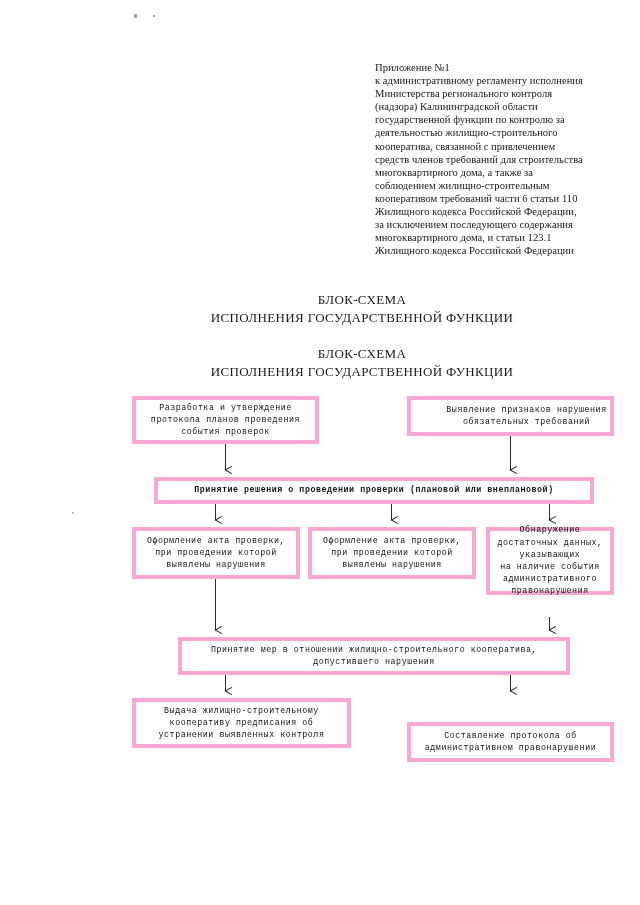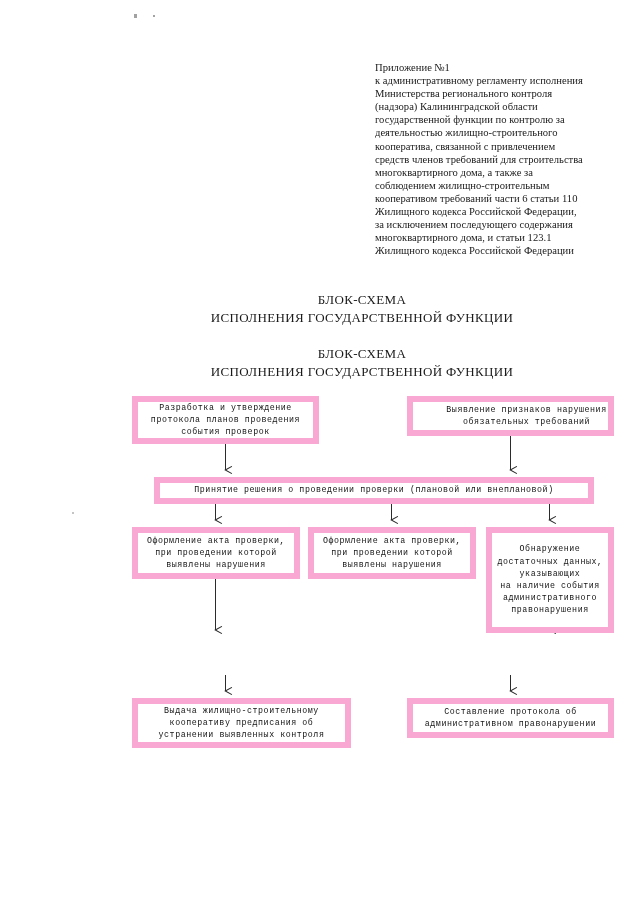--- a/index.html
+++ b/index.html
@@ -78,21 +78,21 @@
     left: 0;
     top: 0;
     width: 640px;
     height: 905px;
     overflow: visible;
   }
 
   .node {
     position: absolute;
     box-sizing: border-box;
-    border: 6px solid #f9a8d4;
+    border: 4px solid #f9a8d4;
     background: #ffffff;
     display: flex;
     flex-direction: column;
     align-items: center;
     justify-content: center;
     text-align: center;
     font-family: "Liberation Mono", "DejaVu Sans Mono", monospace;
     font-size: 8.3px;
     line-height: 12.2px;
     letter-spacing: .55px;
@@ -100,27 +100,27 @@
     padding: 3px 4px;
   }
   .node .nline {
     display: block;
     white-space: nowrap;
   }
 
   
   .n-plan      { left: 90px;  top: 396px; width: 187px; height: 48px; }
   .n-detect    { left: 365px; top: 396px; width: 207px; height: 40px; padding-left: 36px; }
-  .n-decision  { left: 112px; top: 477px; width: 440px; height: 27px; }
+  .n-decision  { left: 112px; top: 477px; width: 440px; height: 27px; font-weight: bold; }
   .n-act1      { left: 90px;  top: 527px; width: 168px; height: 52px; }
   .n-act2      { left: 266px; top: 527px; width: 168px; height: 52px; }
-  .n-evidence  { left: 444px; top: 527px; width: 128px; height: 106px; }
+  .n-evidence  { left: 444px; top: 527px; width: 128px; height: 68px; }
   .n-measures  { left: 136px; top: 637px; width: 392px; height: 38px; }
   .n-order     { left: 90px;  top: 698px; width: 219px; height: 50px; text-align: center; }
-  .n-protocol  { left: 365px; top: 698px; width: 207px; height: 40px; }
+  .n-protocol  { left: 365px; top: 722px; width: 207px; height: 40px; }
 </style>
 </head>
 <body>
 
 <div class="page">
 
   <span class="speck s1"></span>
   <span class="speck s2"></span>
   <span class="speck s3"></span>
 
@@ -211,20 +211,24 @@
 
     <div class="node n-evidence">
       <span class="nline">Обнаружение</span>
       <span class="nline">достаточных данных,</span>
       <span class="nline">указывающих</span>
       <span class="nline">на наличие события</span>
       <span class="nline">административного</span>
       <span class="nline">правонарушения</span>
     </div>
 
+    <div class="node n-measures">
+      <span class="nline">Принятие мер в отношении жилищно-строительного кооператива,</span>
+      <span class="nline">допустившего нарушения</span>
+    </div>
 
     <div class="node n-order">
       <span class="nline">Выдача жилищно-строительному</span>
       <span class="nline">кооперативу предписания об</span>
       <span class="nline">устранении выявленных контроля</span>
     </div>
 
     <div class="node n-protocol">
       <span class="nline">Составление протокола об</span>
       <span class="nline">административном правонарушении</span>

